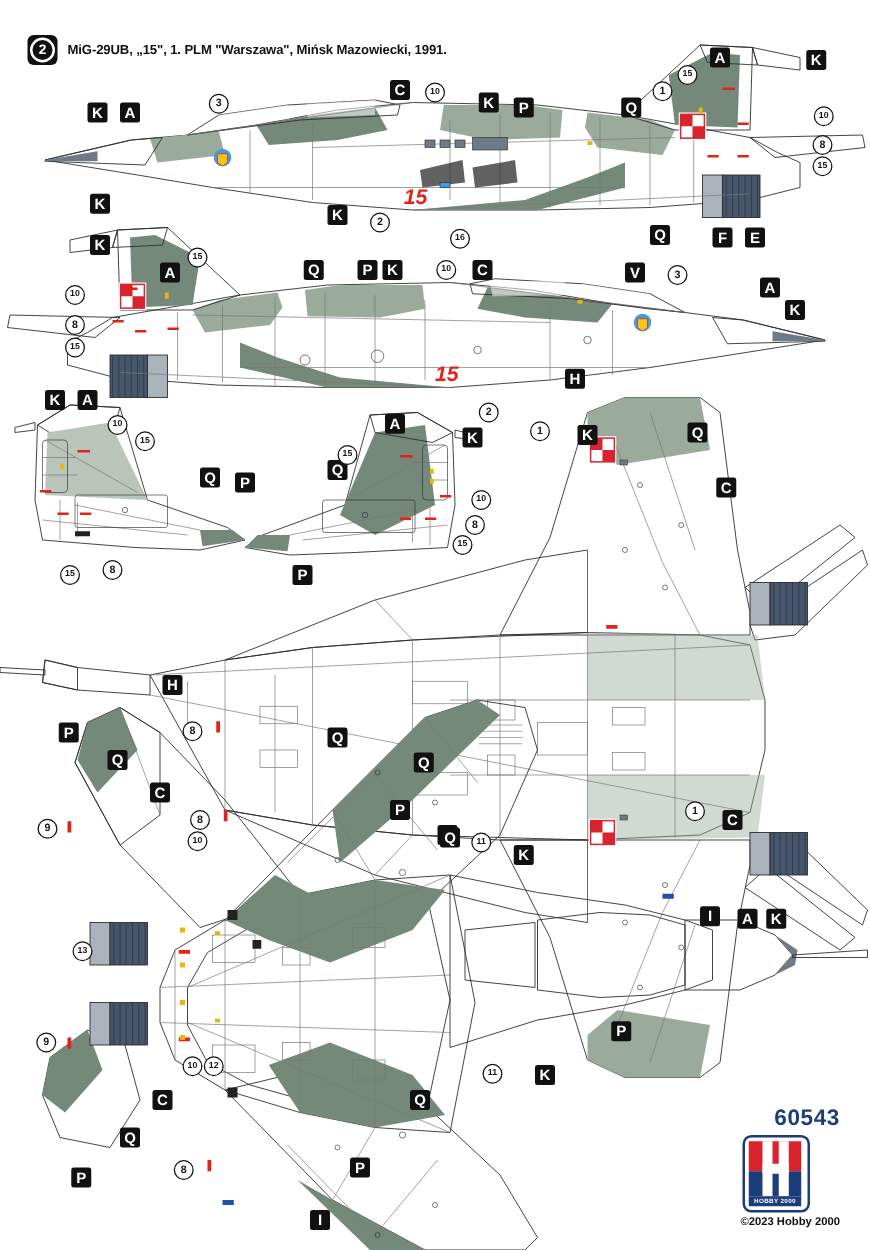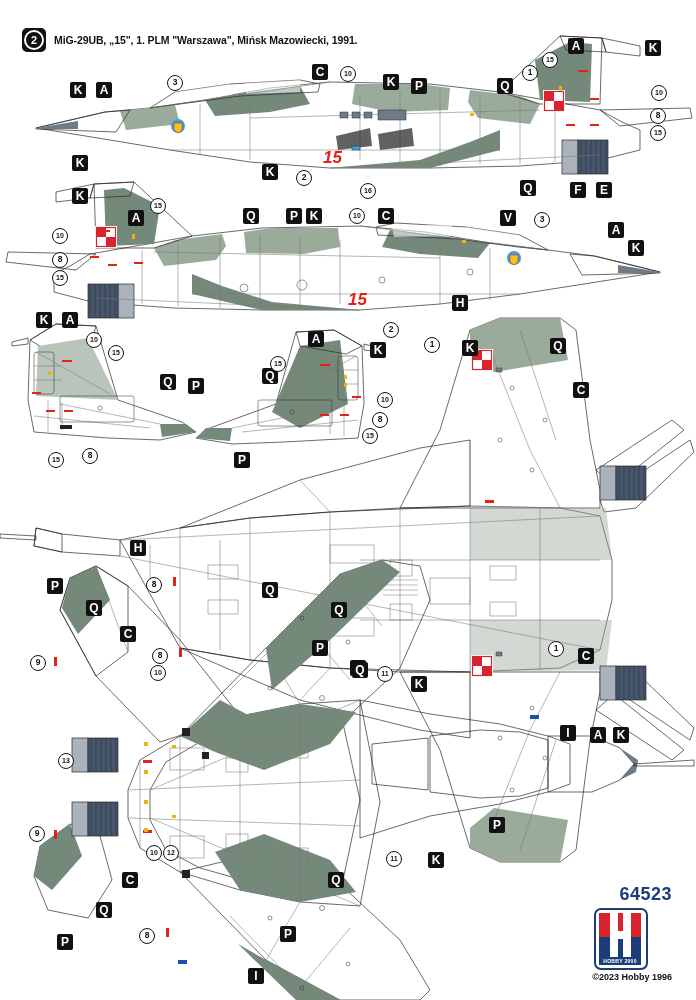--- a/index.html
+++ b/index.html
@@ -587,24 +587,24 @@
       <div class="num" style="left: 152px; top: 648px;">8</div>
       <div class="num" style="left: 150px; top: 665px; font-size: 7px;">10</div>
       <div class="num" style="left: 30px; top: 655px;">9</div>
       <div class="num" style="left: 58px; top: 753px; font-size: 7px;">13</div>
       <div class="num" style="left: 29px; top: 826px;">9</div>
       <div class="num" style="left: 146px; top: 845px; font-size: 7px;">10</div>
       <div class="num" style="left: 163px; top: 845px; font-size: 7px;">12</div>
       <div class="num" style="left: 139px; top: 928px;">8</div>
     </div>
 
-  <div class="kit-no">64523</div>
+  <div class="kit-no">60543</div>
   <div class="logo-box">
     <div class="logo-top"></div>
     <div class="logo-bot"></div>
     <div class="logo-h-l"></div>
     <div class="logo-h-r"></div>
     <div class="logo-h-bar"></div>
     <div class="logo-cap">HOBBY 2000</div>
   </div>
-  <div class="copyright">©2023 Hobby 1996</div>
+  <div class="copyright">©2023 Hobby 2000</div>
 
 </div>
 
 </body></html>

